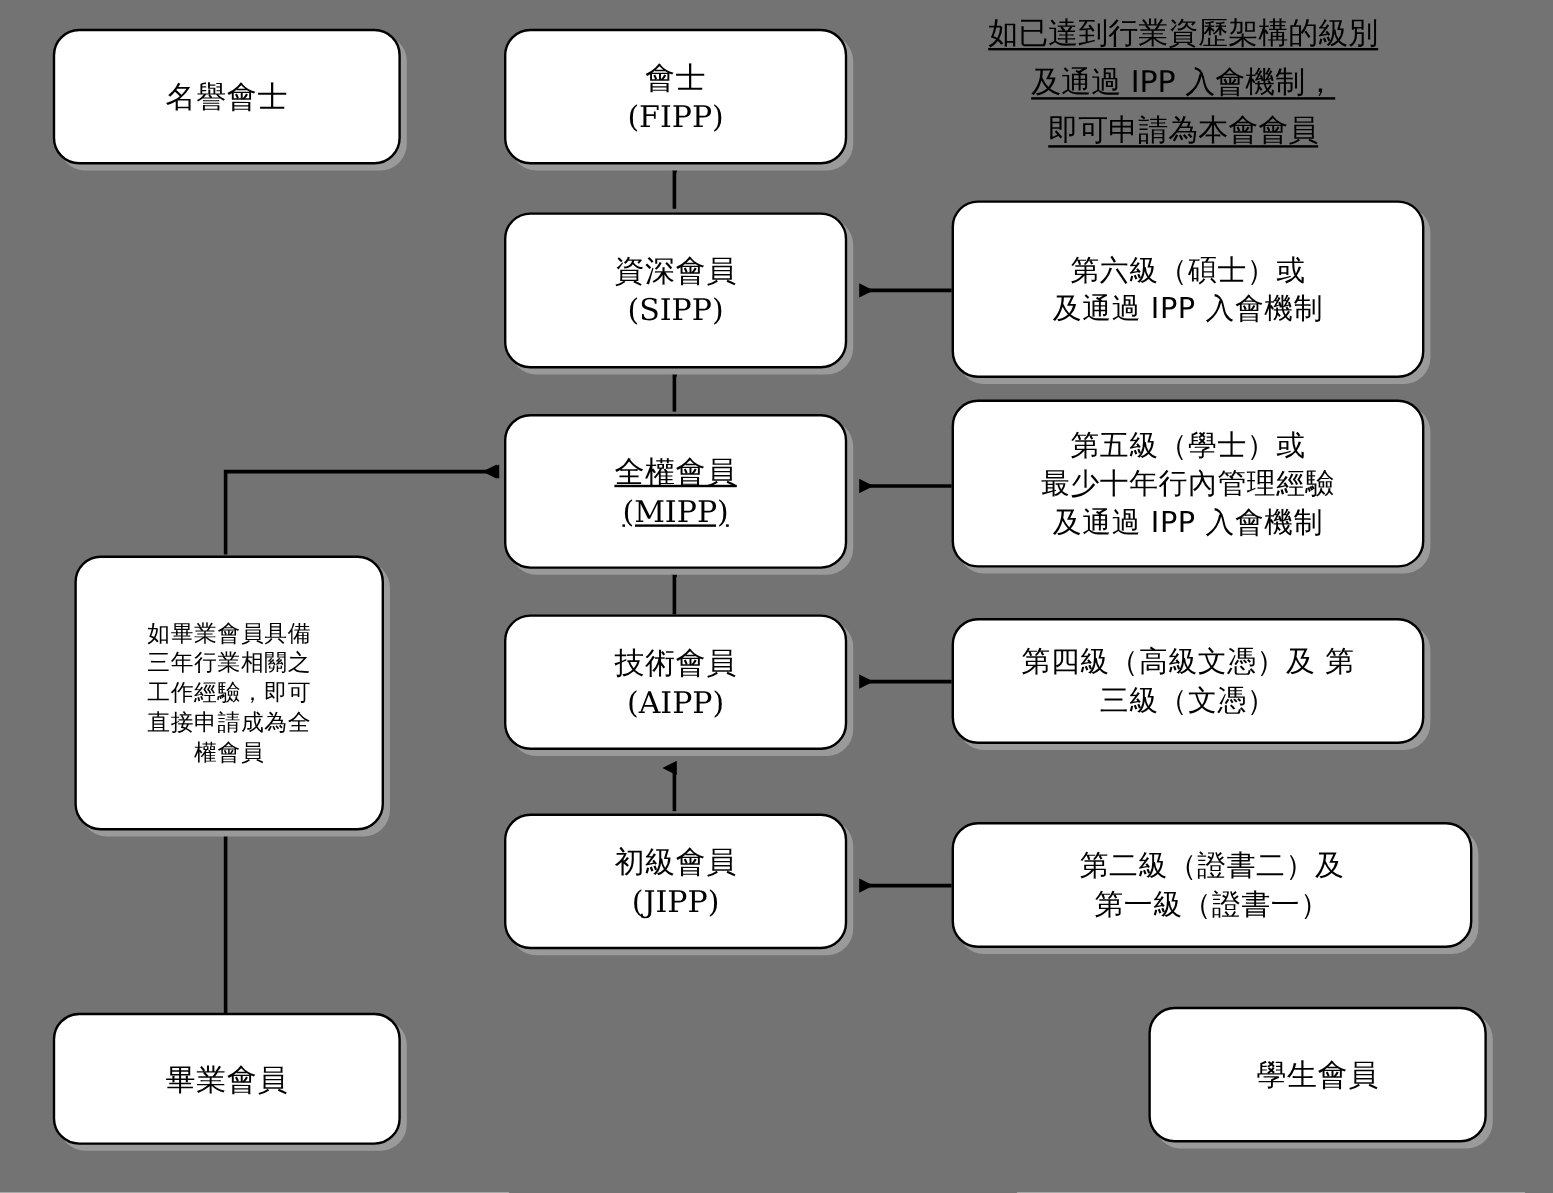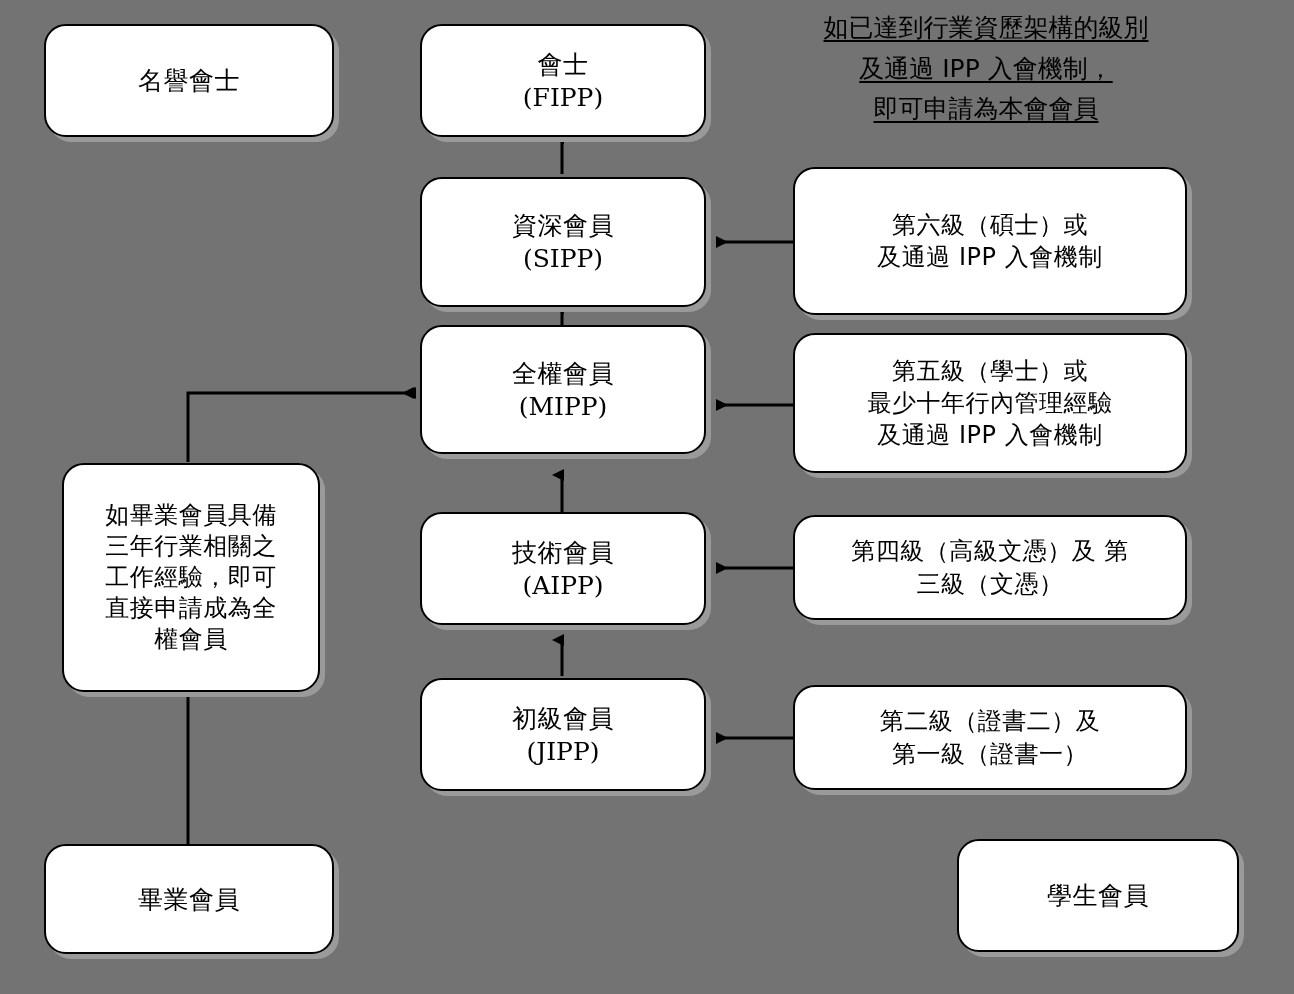--- a/index.html
+++ b/index.html
@@ -40,21 +40,21 @@
   .node .ln {
     display: block;
     white-space: nowrap;
   }
 
   .node .zh { letter-spacing: 0.5px; }
   .node .en { font-family: "DejaVu Serif", "Liberation Serif", serif; }
 
   
   .note {
-    font-size: 24px;
+    font-size: 19px;
     line-height: 1.30;
     padding: 6px 12px;
   }
   .note .ln { white-space: nowrap; }
 
   
   .req { font-size: 24px; line-height: 1.34; padding: 4px 14px; }
 
   
   #header-note {
@@ -145,21 +145,21 @@
   <div class="node" style="left:420px; top:24px; width:286px; height:113px;align-items:center;">
     <span class="ln zh">會士</span>
     <span class="ln en">(FIPP)</span>
   </div>
 
   <div class="node" style="left:420px; top:177px; width:286px; height:130px;">
     <span class="ln zh">資深會員</span>
     <span class="ln en">(SIPP)</span>
   </div>
 
-  <div class="node" style="left:420px; top:325px; width:286px; height:129px;">
+  <div class="node" style="left:420px; top:345px; width:286px; height:129px;text-decoration:underline;">
     <span class="ln zh">全權會員</span>
     <span class="ln en">(MIPP)</span>
   </div>
 
   <div class="node" style="left:420px; top:512px; width:286px; height:113px;">
     <span class="ln zh">技術會員</span>
     <span class="ln en">(AIPP)</span>
   </div>
 
   <div class="node" style="left:420px; top:678px; width:286px; height:113px;">
@@ -177,21 +177,21 @@
     <span class="ln zh">第五級（學士）或</span>
     <span class="ln zh">最少十年行內管理經驗</span>
     <span class="ln zh">及通過 IPP 入會機制</span>
   </div>
 
   <div class="node req" style="left:793px; top:515px; width:394px; height:105px;">
     <span class="ln zh">第四級（高級文憑）及 第</span>
     <span class="ln zh">三級（文憑）</span>
   </div>
 
-  <div class="node req" style="left:793px; top:685px; width:394px; height:105px;">
+  <div class="node req" style="left:793px; top:685px; width:434px; height:105px;">
     <span class="ln zh">第二級（證書二）及</span>
     <span class="ln zh">第一級（證書一）</span>
   </div>
 
   <div class="node" style="left:957px; top:839px; width:282px; height:113px;">
     <span class="ln zh">學生會員</span>
   </div>
 
 </div>
 

